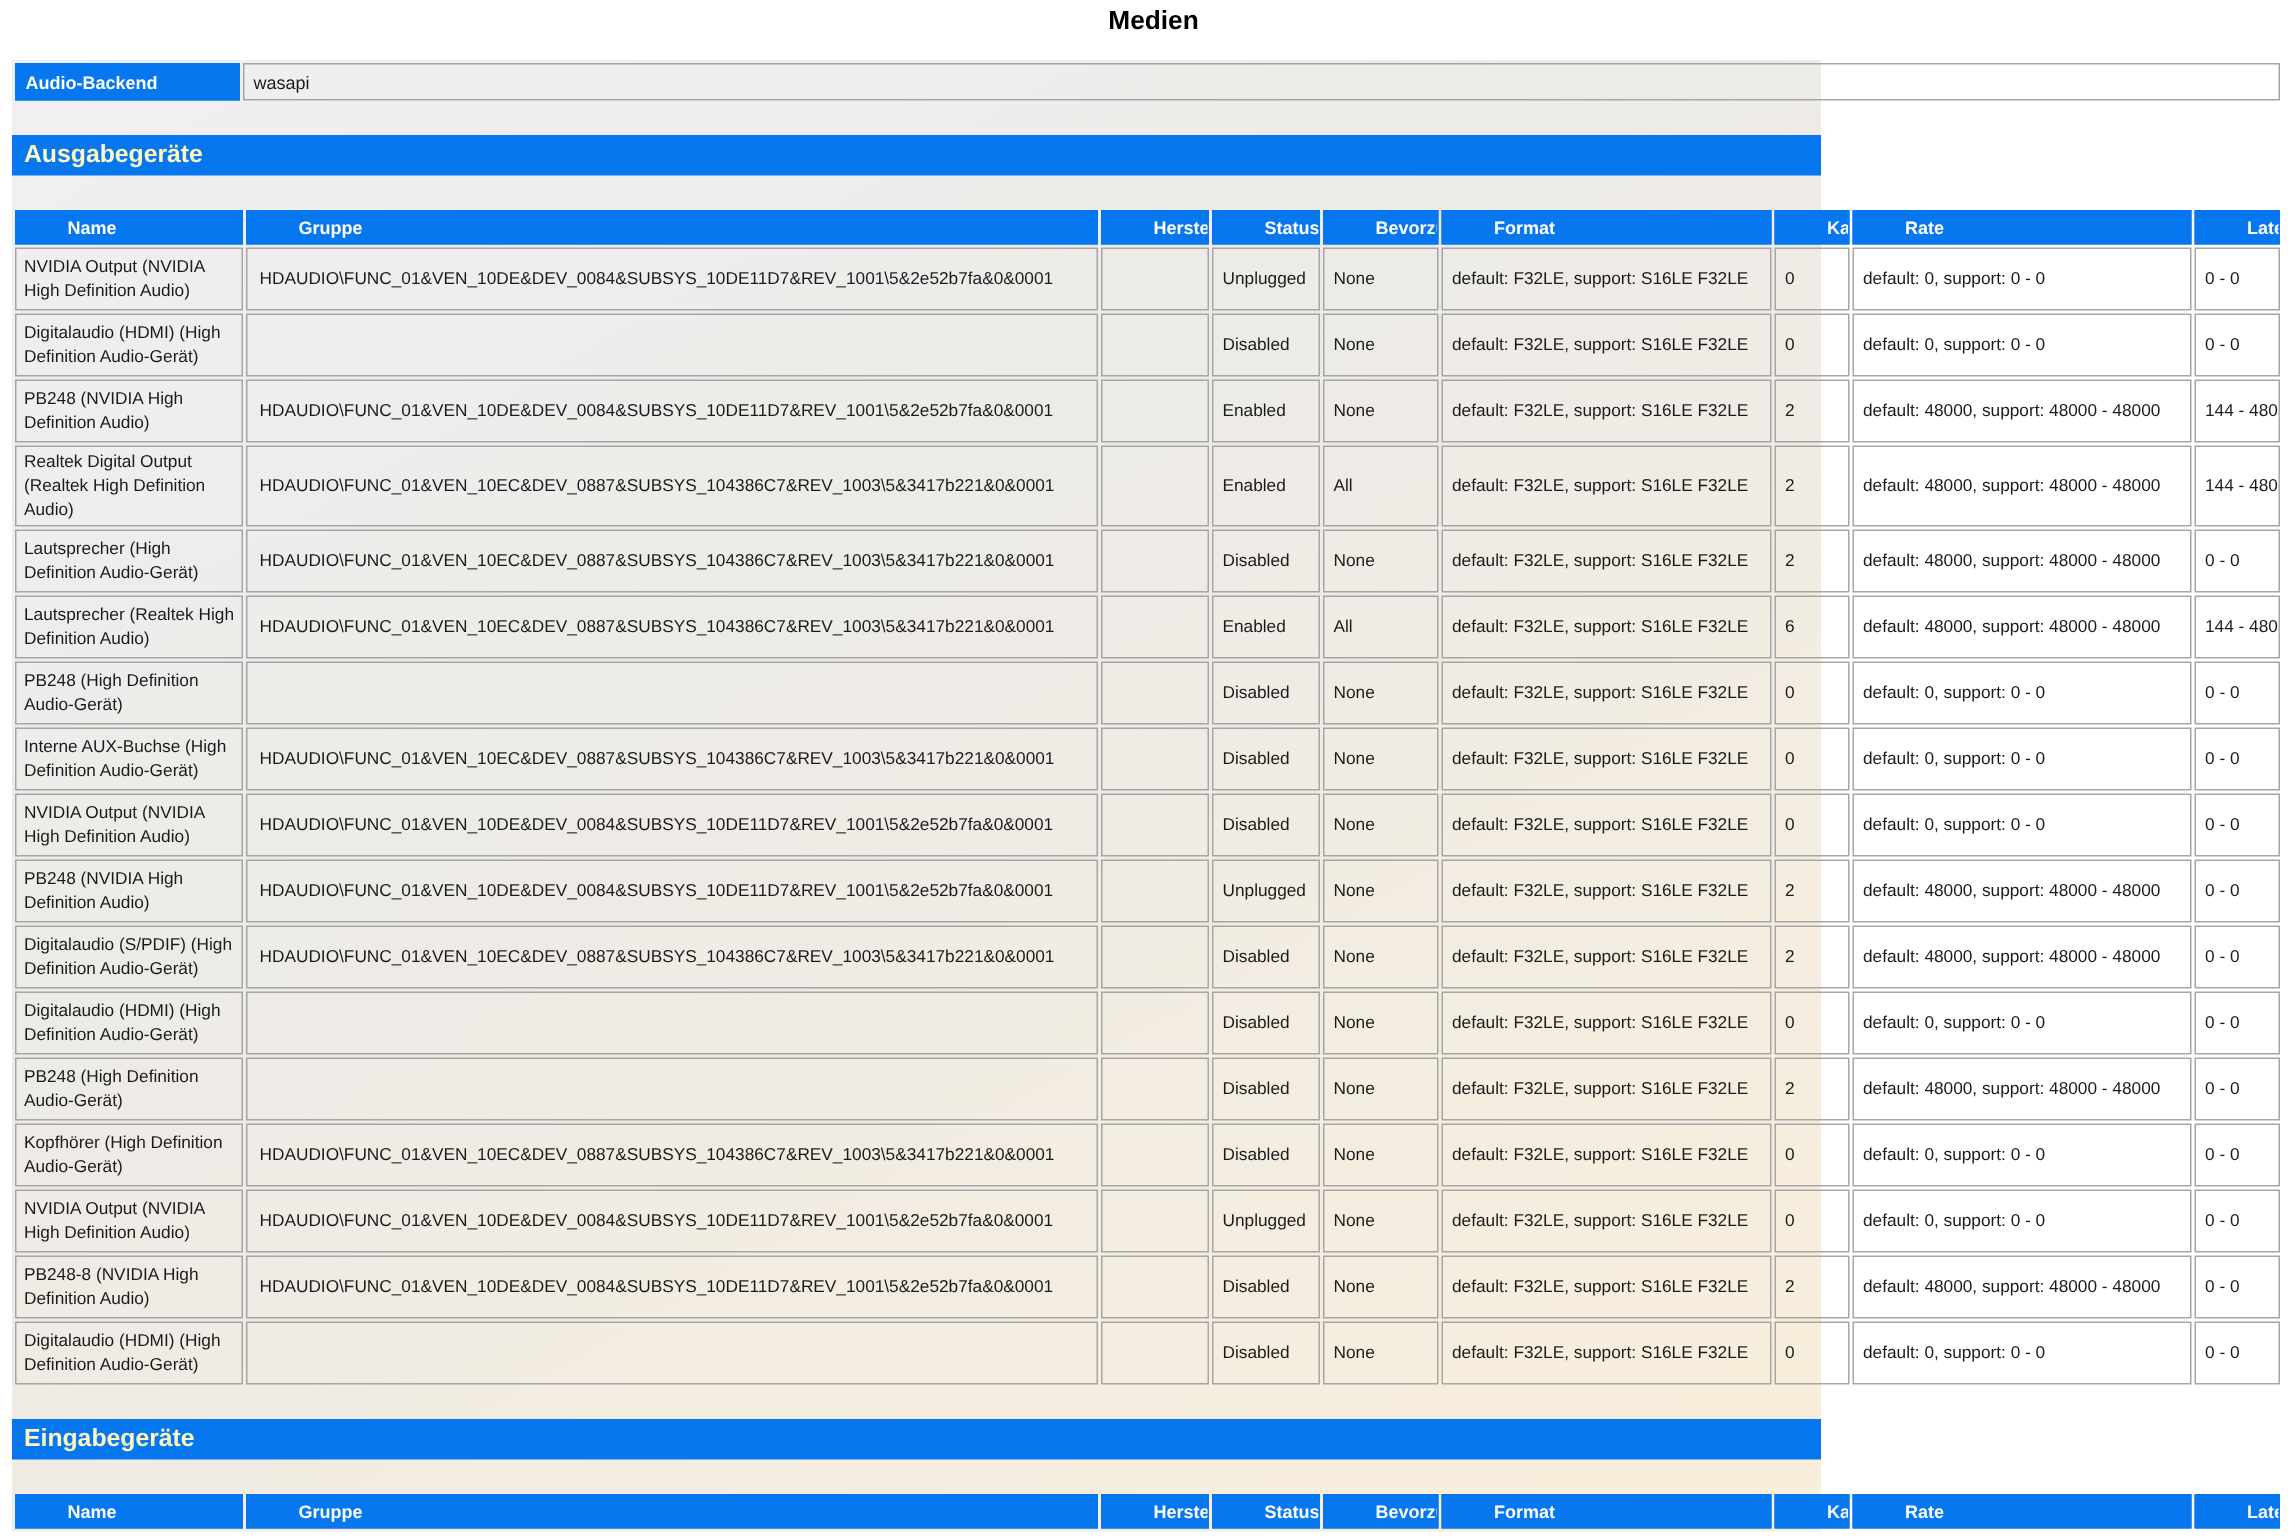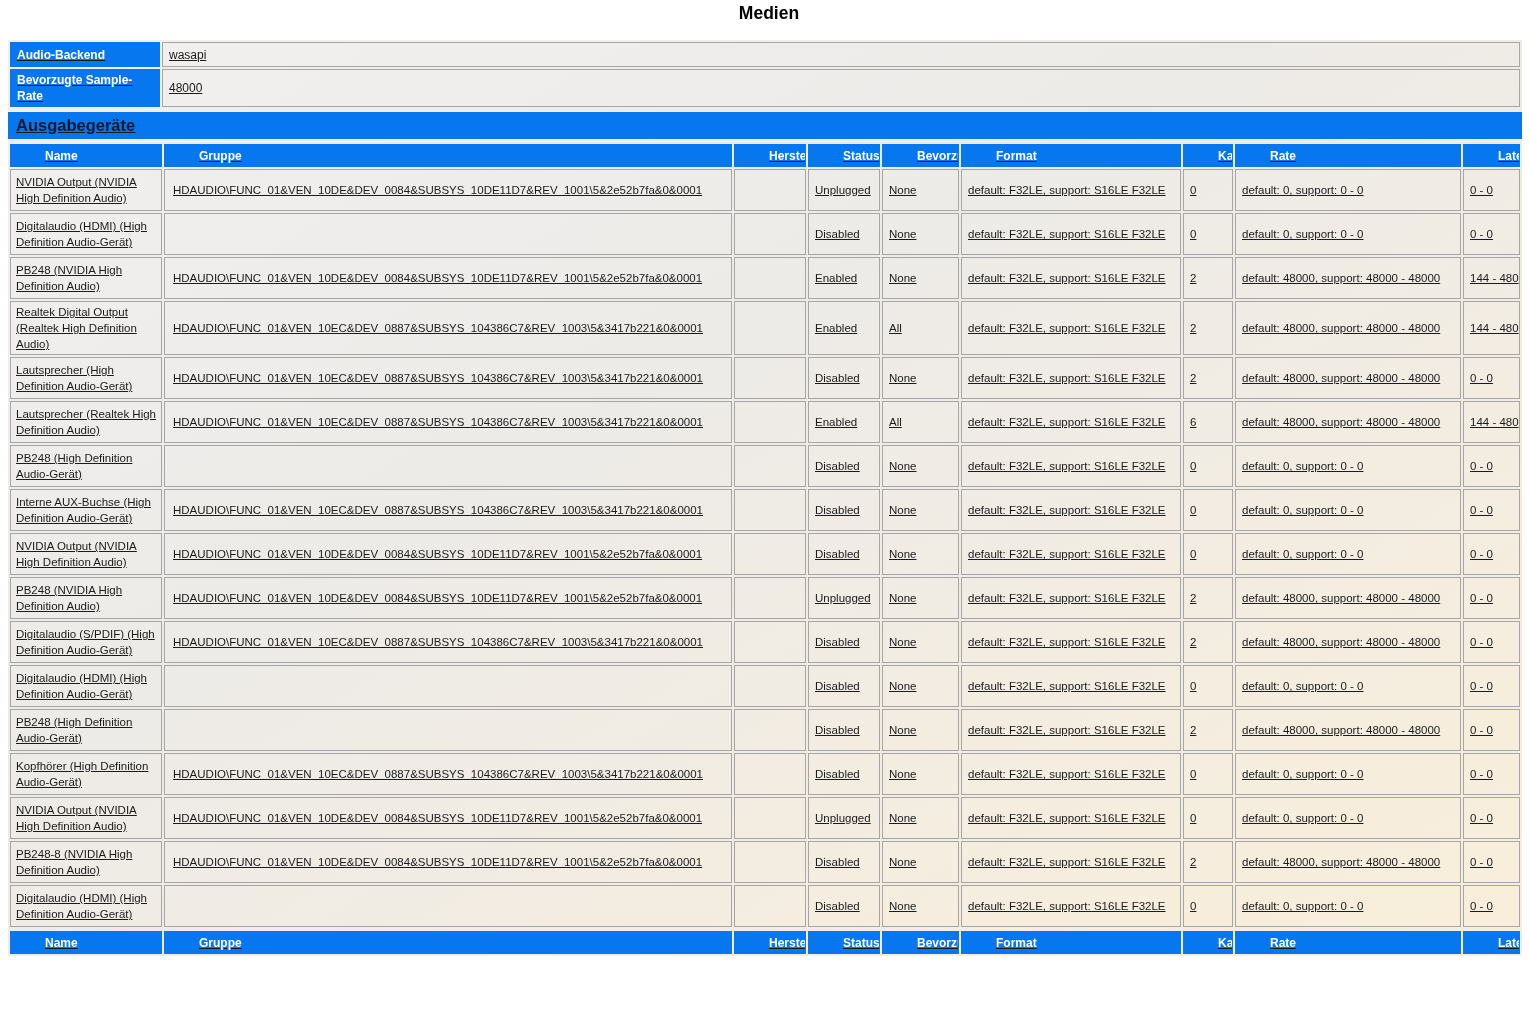--- a/index.html
+++ b/index.html
@@ -8,23 +8,22 @@
     width: 1530px; height: 1024px; overflow: hidden;
     background: #ffffff;
     font-family: "Liberation Sans", sans-serif;
     color: #1b1b1b;
   }
   .page-title {
     font-size: 17.5px; font-weight: bold; color: #000;
     margin: 3px 0 0 8px; line-height: 20px; text-align: center;
   }
   .content {
-    margin: 17px 8px 0 8px; width: 1514px;
+    margin: 17px 8px 0 8px; width: 1206px;
     background: linear-gradient(150deg, #f1f0ef 0%, #edebe8 40%, #f9eeda 100%);
-    text-decoration: underline;
   }
   table {
     border-collapse: separate; border-spacing: 2px;
     table-layout: fixed; width: 1514px;
   }
   th, td {
     border: 1px solid #a6a6a6;
     font-size: 11.5px; line-height: 16px;
     padding: 2px 6px; vertical-align: middle;
     text-align: left; overflow: hidden;
@@ -32,24 +31,24 @@
   th {
     background: #0677ee; color: #ffffff;
     font-weight: bold; border-color: #0677ee;
     font-size: 12px;
   }
   
   .info th { width: 150px; height: 25px; }
   .info td { height: 25px; font-size: 12px; }
   
   .banner {
-    background: #0677ee; color: #0f172a;
+    background: #0677ee; color: #fef9c3;
     font-size: 16.5px; font-weight: bold;
     height: 27px; line-height: 27px;
-    padding-left: 8px; margin: 3px 0;
+    padding-left: 8px; margin: 21px 0;
   }
   
   .devices thead th { height: 23px; padding-left: 34px; }
   .devices td { height: 42px; }
   .col-name       { width: 152px; padding-left: 5px; padding-right: 5px; }
   .col-gruppe     { width: 568px; padding-left: 8px; }
   .col-hersteller { width: 72px; }
   .col-status     { width: 72px; }
   .col-bevorzugt  { width: 77px; }
   .col-format     { width: 220px; white-space: nowrap; }
@@ -63,24 +62,20 @@
 <h1 class="page-title">Medien</h1>
 
 <div class="content">
 
   <table class="info">
     <tbody>
       <tr>
         <th>Audio-Backend</th>
         <td>wasapi</td>
       </tr>
-      <tr>
-        <th>Bevorzugte Sample-Rate</th>
-        <td>48000</td>
-      </tr>
     </tbody>
   </table>
 
   <div class="banner">Ausgabegeräte</div>
 
   <table class="devices">
     <thead>
       <tr>
         <th class="col-name">Name</th>
         <th class="col-gruppe">Gruppe</th>
@@ -277,20 +272,21 @@
           <td class="col-status">Disabled</td>
           <td class="col-bevorzugt">None</td>
           <td class="col-format">default: F32LE, support: S16LE F32LE</td>
           <td class="col-kanaele">0</td>
           <td class="col-rate">default: 0, support: 0 - 0</td>
           <td class="col-latenz">0 - 0</td>
         </tr>
       </tbody>
   </table>
 
+  <div class="banner">Eingabegeräte</div>
 
   <table class="devices">
     <thead>
       <tr>
         <th class="col-name">Name</th>
         <th class="col-gruppe">Gruppe</th>
         <th class="col-hersteller">Hersteller</th>
         <th class="col-status">Status</th>
         <th class="col-bevorzugt">Bevorzugt</th>
         <th class="col-format">Format</th>

